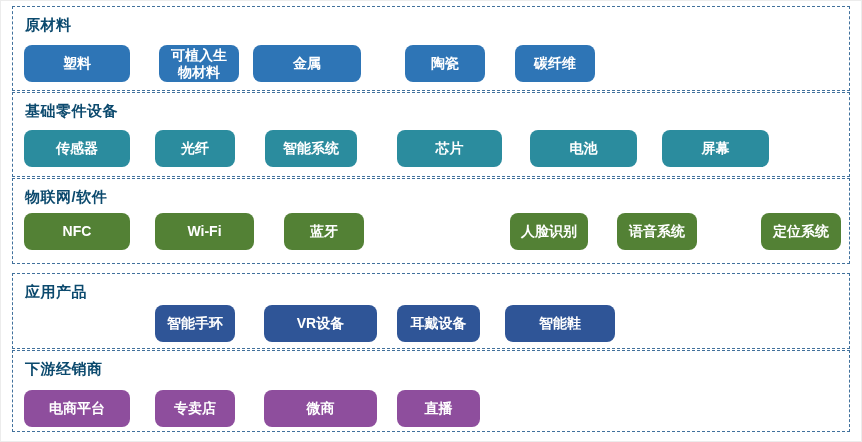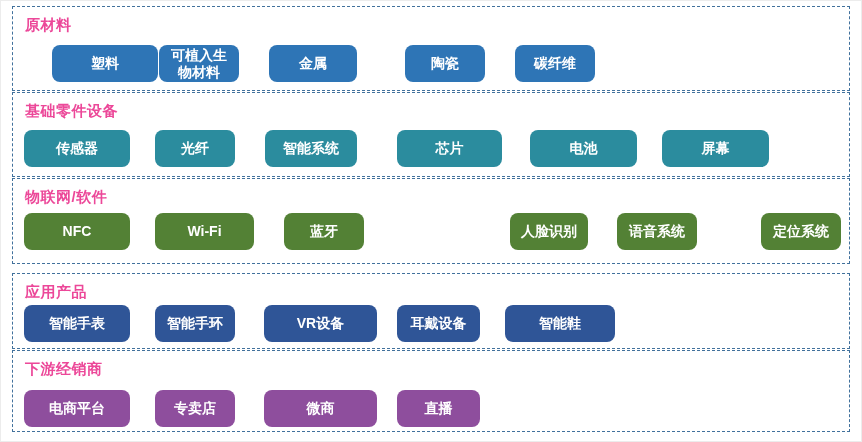--- a/index.html
+++ b/index.html
@@ -22,21 +22,21 @@
     border: 1px dashed #41719C;
     box-sizing: border-box;
     background: #ffffff;
   }
   .section-label {
     position: absolute;
     left: 12px;
     top: 9px;
     font-size: 15px;
     font-weight: bold;
-    color: #ec4899;
+    color: #0c4a6e;
     letter-spacing: 0.5px;
     white-space: nowrap;
   }
   .chip {
     position: absolute;
     height: 37px;
     border-radius: 8px;
     color: #ffffff;
     font-size: 14px;
     font-weight: bold;
@@ -48,23 +48,23 @@
     padding: 0 6px;
     box-sizing: border-box;
   }
 </style>
 </head>
 <body>
 
 <div class="stage" style="background: rgb(255, 255, 255);">
     <div class="section-box" style="left: 11px; width: 838px; top: 5px; height: 85px; border-color: rgb(65, 113, 156);">
       <div class="section-label">原材料</div>
-      <div class="chip" style="left: 11px; top: 38px; width: 106px; background: rgb(46, 117, 182); margin-left: 28px;">塑料</div>
+      <div class="chip" style="left: 11px; top: 38px; width: 106px; background: rgb(46, 117, 182);">塑料</div>
       <div class="chip" style="left: 146px; top: 38px; width: 80px; background: rgb(46, 117, 182);">可植入生物材料</div>
-      <div class="chip" style="left: 256px; top: 38px; width: 88px; background: rgb(46, 117, 182);">金属</div>
+      <div class="chip" style="left: 240px; top: 38px; width: 108px; background: rgb(46, 117, 182);">金属</div>
       <div class="chip" style="left: 392px; top: 38px; width: 80px; background: rgb(46, 117, 182);">陶瓷</div>
       <div class="chip" style="left: 502px; top: 38px; width: 80px; background: rgb(46, 117, 182);">碳纤维</div>
     </div>
     <div class="section-box" style="left: 11px; width: 838px; top: 91px; height: 85px; border-color: rgb(65, 113, 156);">
       <div class="section-label">基础零件设备</div>
       <div class="chip" style="left: 11px; top: 37px; width: 106px; background: rgb(43, 140, 158);">传感器</div>
       <div class="chip" style="left: 142px; top: 37px; width: 80px; background: rgb(43, 140, 158);">光纤</div>
       <div class="chip" style="left: 252px; top: 37px; width: 92px; background: rgb(43, 140, 158);">智能系统</div>
       <div class="chip" style="left: 384px; top: 37px; width: 105px; background: rgb(43, 140, 158);">芯片</div>
       <div class="chip" style="left: 517px; top: 37px; width: 107px; background: rgb(43, 140, 158);">电池</div>
@@ -74,21 +74,20 @@
       <div class="section-label">物联网/软件</div>
       <div class="chip" style="left: 11px; top: 34px; width: 106px; background: rgb(83, 129, 53);">NFC</div>
       <div class="chip" style="left: 142px; top: 34px; width: 99px; background: rgb(83, 129, 53);">Wi-Fi</div>
       <div class="chip" style="left: 271px; top: 34px; width: 80px; background: rgb(83, 129, 53); text-align: center;">蓝牙</div>
       <div class="chip" style="left: 497px; top: 34px; width: 78px; background: rgb(83, 129, 53);">人脸识别</div>
       <div class="chip" style="left: 604px; top: 34px; width: 80px; background: rgb(83, 129, 53);">语音系统</div>
       <div class="chip" style="left: 712px; top: 34px; width: 80px; background: rgb(83, 129, 53); margin-left: 36px;">定位系统</div>
     </div>
     <div class="section-box" style="left: 11px; width: 838px; top: 272px; height: 76px; border-color: rgb(65, 113, 156);">
       <div class="section-label">应用产品</div>
-      <div class="chip" style="left: 11px; top: 31px; width: 106px; background: rgb(47, 85, 151);">智能手表</div>
       <div class="chip" style="left: 142px; top: 31px; width: 80px; background: rgb(47, 85, 151);">智能手环</div>
       <div class="chip" style="left: 251px; top: 31px; width: 113px; background: rgb(47, 85, 151);">VR设备</div>
       <div class="chip" style="left: 384px; top: 31px; width: 83px; background: rgb(47, 85, 151);">耳戴设备</div>
       <div class="chip" style="left: 492px; top: 31px; width: 110px; background: rgb(47, 85, 151);">智能鞋</div>
     </div>
     <div class="section-box" style="left: 11px; width: 838px; top: 349px; height: 82px; border-color: rgb(65, 113, 156);">
       <div class="section-label">下游经销商</div>
       <div class="chip" style="left: 11px; top: 39px; width: 106px; background: rgb(142, 78, 157);">电商平台</div>
       <div class="chip" style="left: 142px; top: 39px; width: 80px; background: rgb(142, 78, 157);">专卖店</div>
       <div class="chip" style="left: 251px; top: 39px; width: 113px; background: rgb(142, 78, 157);">微商</div>

